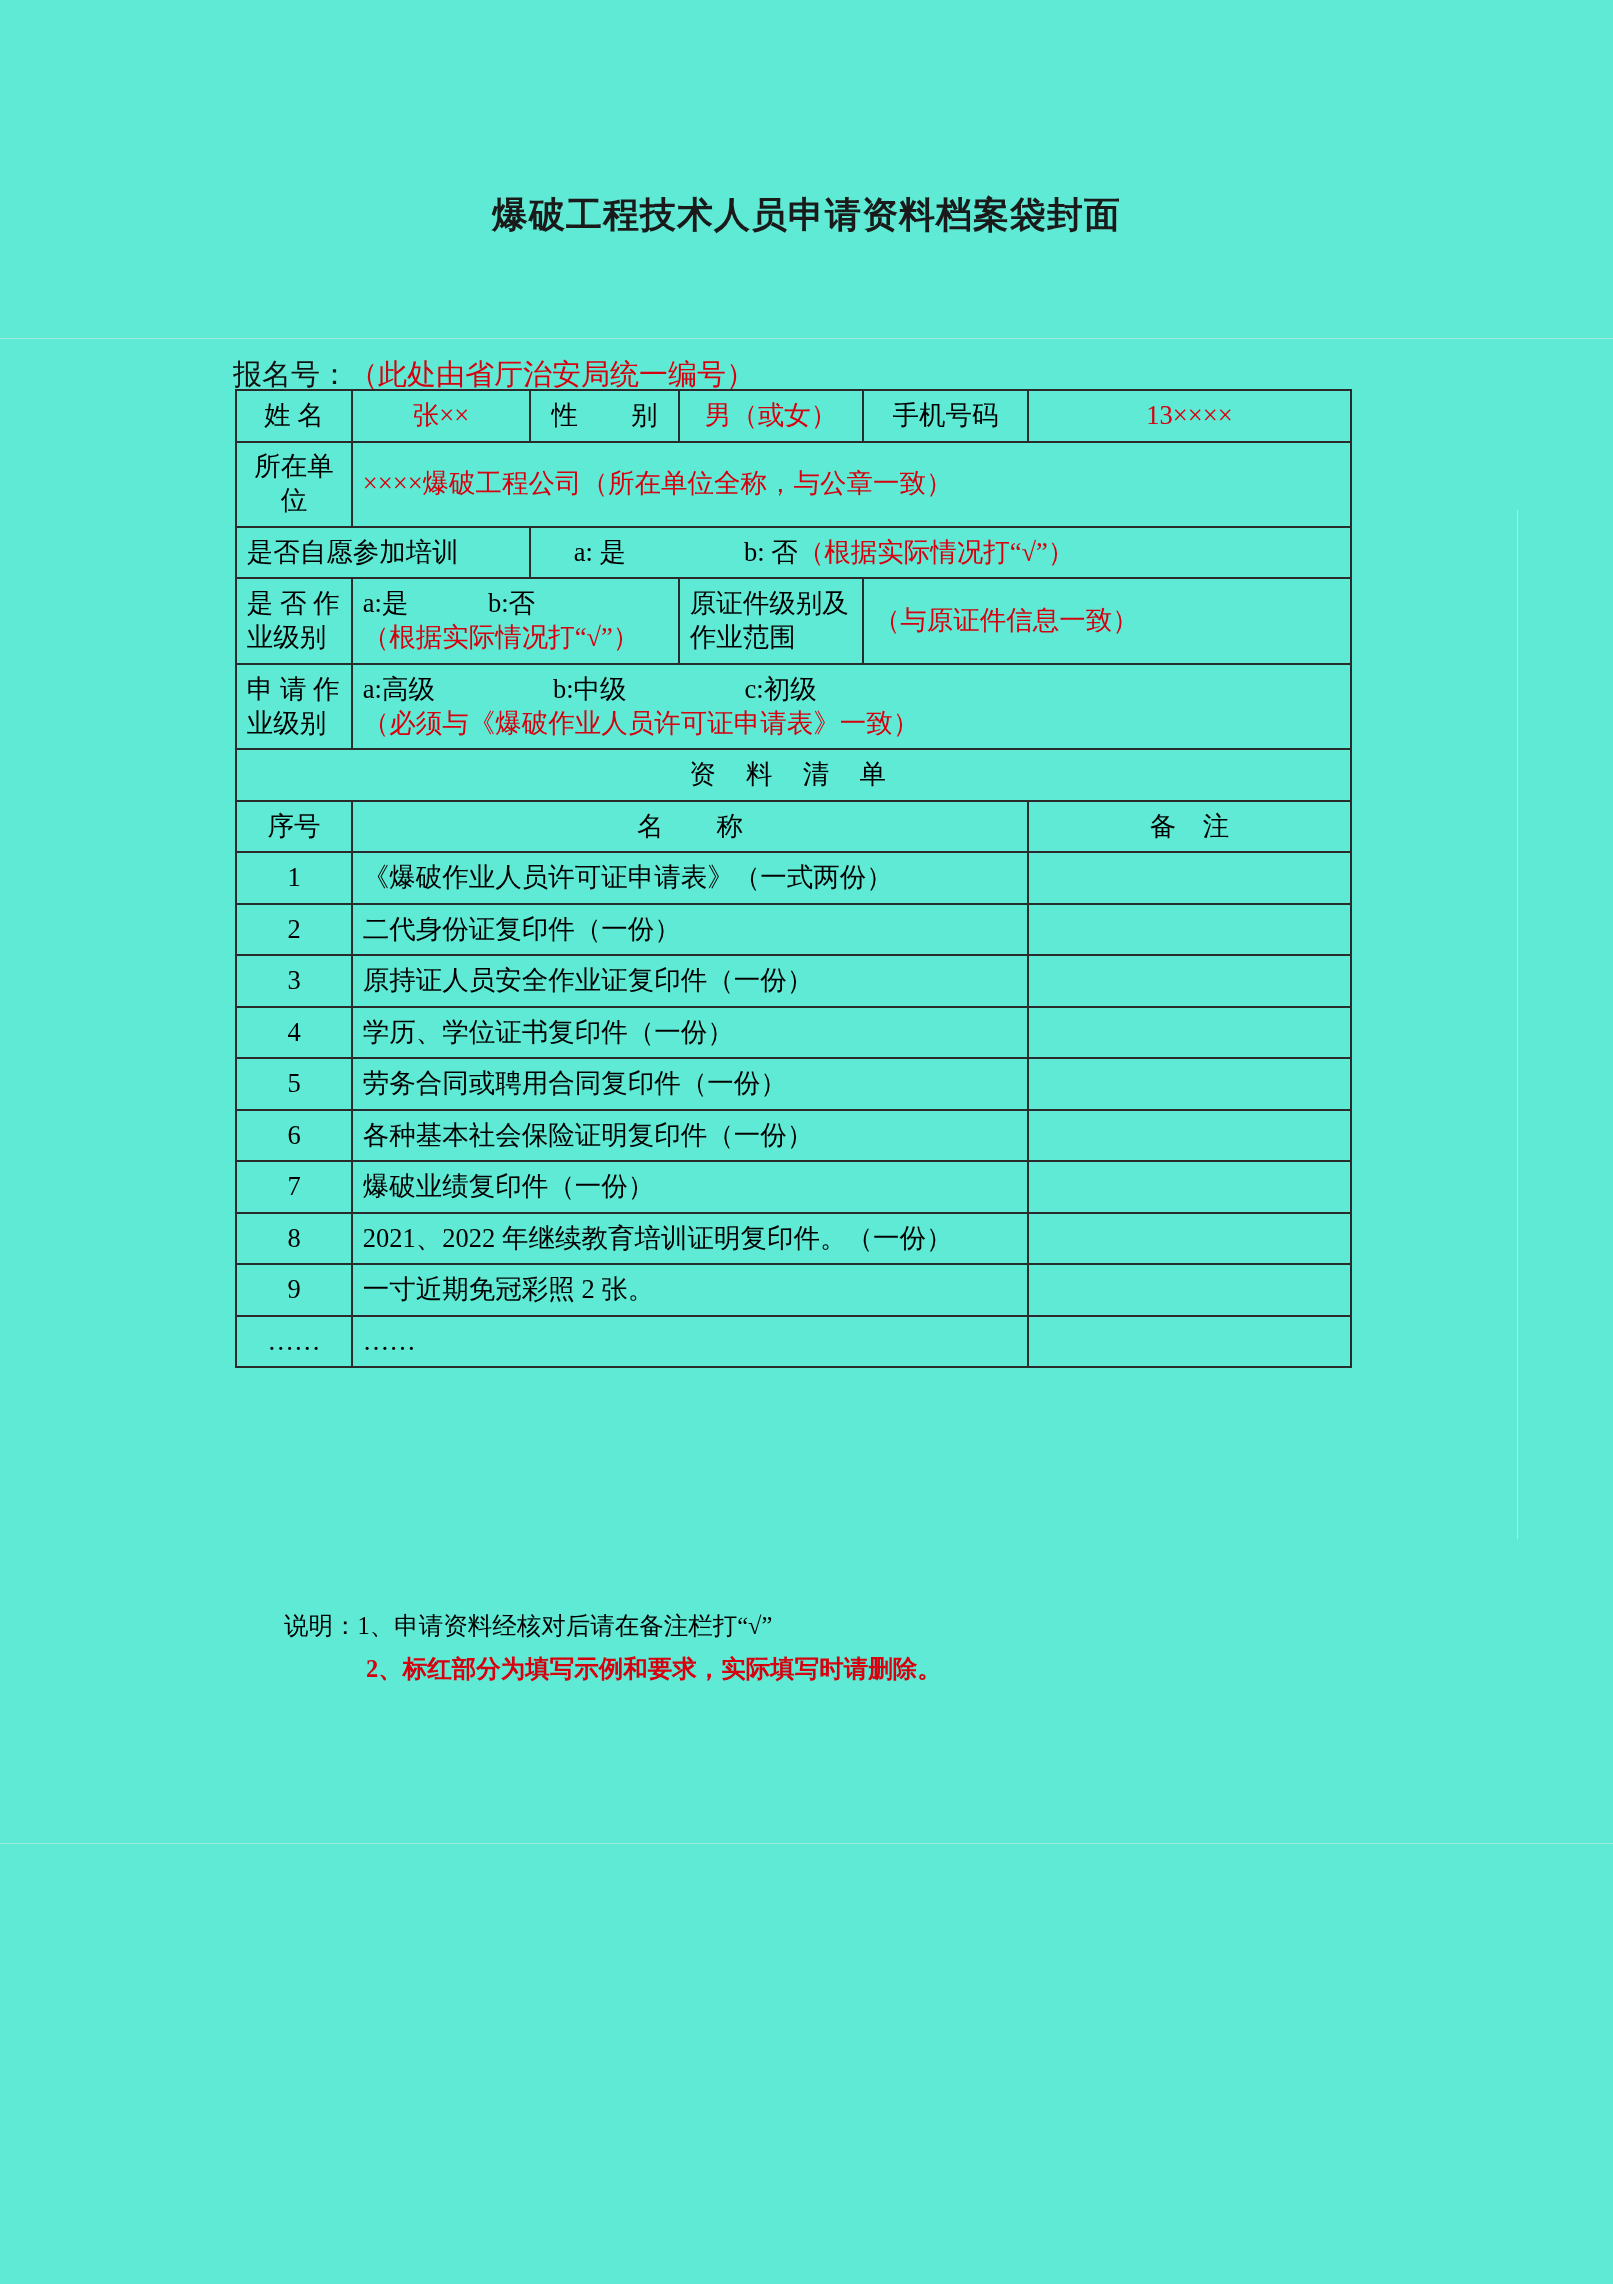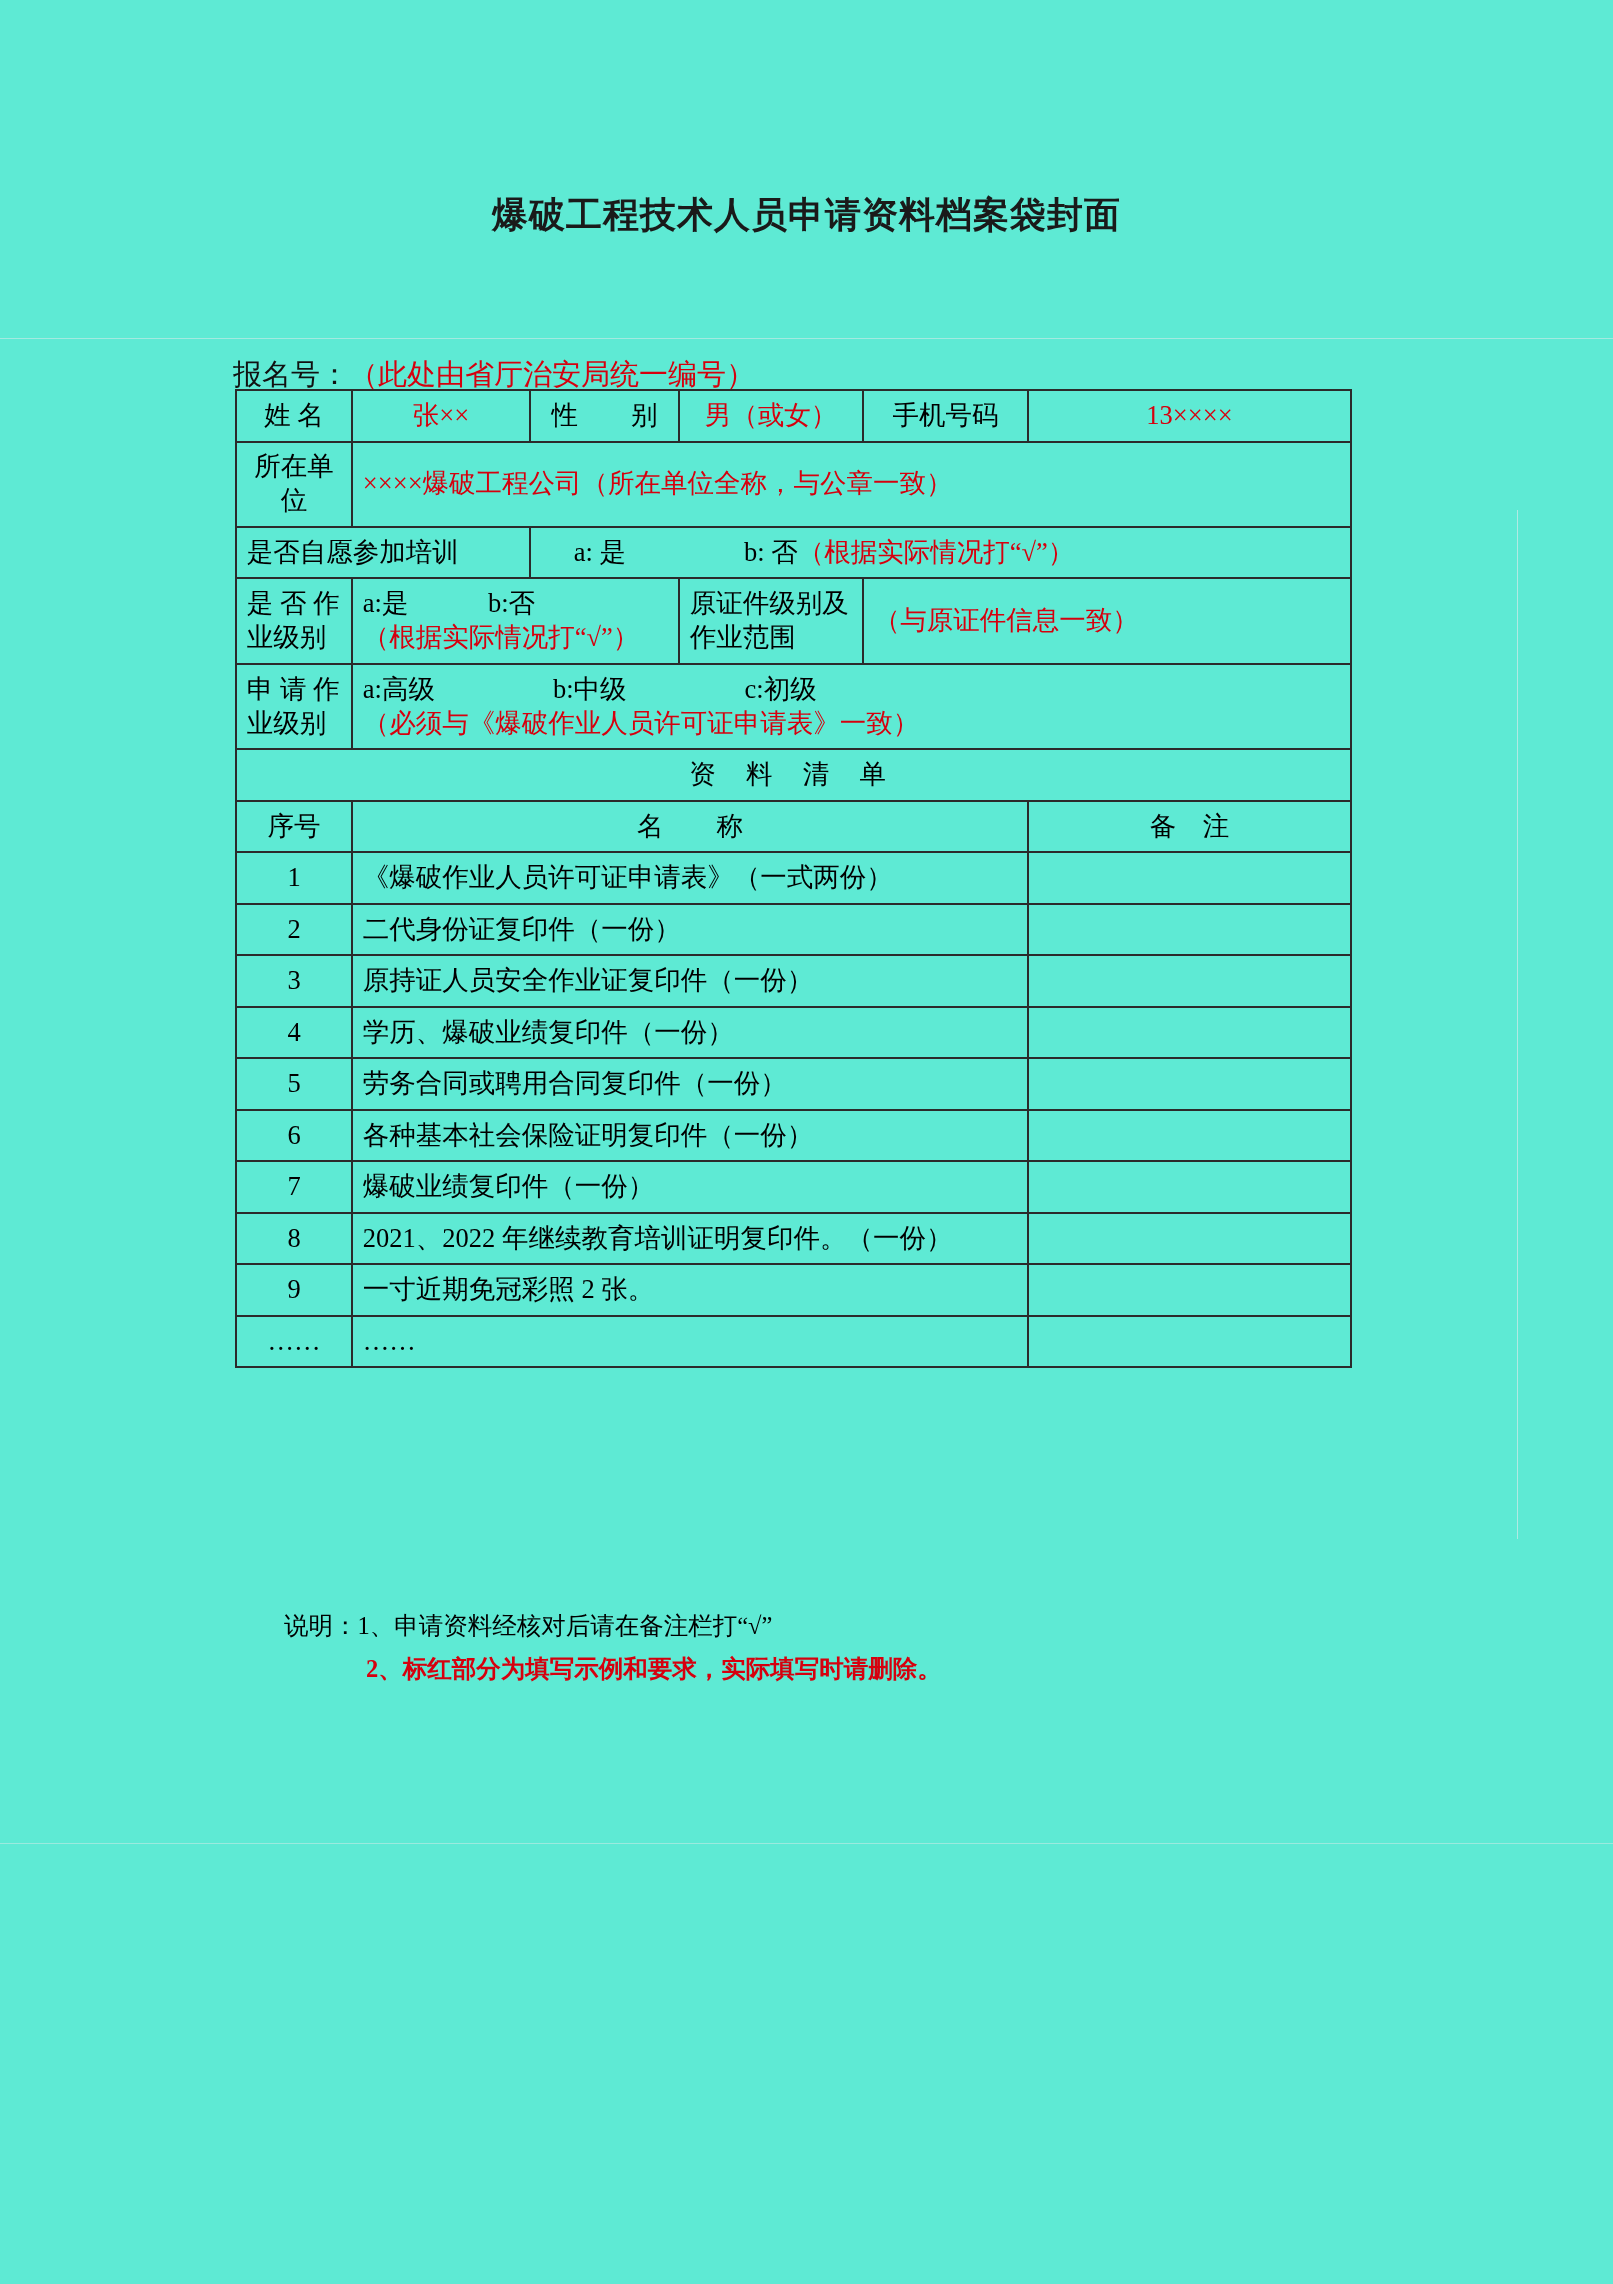--- a/index.html
+++ b/index.html
@@ -174,21 +174,21 @@
           <td class="c-left" colspan="4">二代身份证复印件（一份）</td>
           <td class="c-center"></td>
         </tr>
         <tr>
           <td class="c-center">3</td>
           <td class="c-left" colspan="4">原持证人员安全作业证复印件（一份）</td>
           <td class="c-center"></td>
         </tr>
         <tr>
           <td class="c-center">4</td>
-          <td class="c-left" colspan="4">学历、爆破业绩复印件（一份）</td>
+          <td class="c-left" colspan="4">学历、学位证书复印件（一份）</td>
           <td class="c-center"></td>
         </tr>
         <tr>
           <td class="c-center">5</td>
           <td class="c-left" colspan="4">劳务合同或聘用合同复印件（一份）</td>
           <td class="c-center"></td>
         </tr>
         <tr>
           <td class="c-center">6</td>
           <td class="c-left" colspan="4">各种基本社会保险证明复印件（一份）</td>

